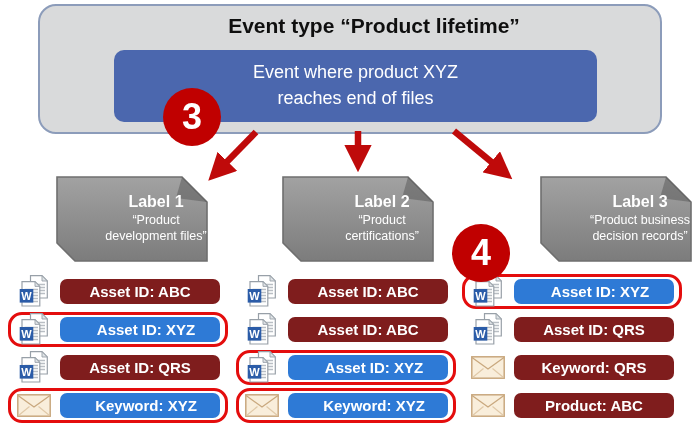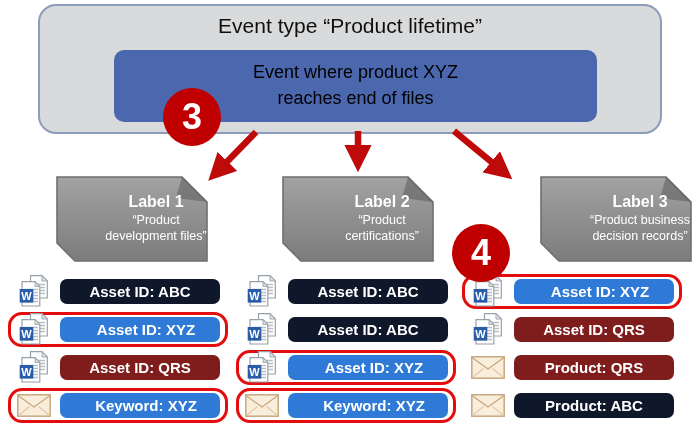--- a/index.html
+++ b/index.html
@@ -3,23 +3,23 @@
 <meta charset="utf-8">
 <style>
   html,body{margin:0;padding:0;background:#fff;}
   .stage{position:relative;width:700px;height:429px;background:#ffffff;overflow:hidden;
          font-family:"Liberation Sans",sans-serif;}
 
   
   .outer-box{position:absolute;left:38px;top:4px;width:620px;height:126px;
              background:#d9dadb;border:2px solid #8c9cba;border-radius:18px;}
   .main-title{position:absolute;left:38px;top:14px;width:624px;text-align:center;
-              font-size:21px;font-weight:normal;color:#0f0f0f;z-index:2;}
+              font-size:21px;font-weight:bold;color:#0f0f0f;z-index:2;padding-left:24px;}
   .event-box{position:absolute;left:114px;top:50px;width:483px;height:72px;
-             background:#4b67ae;border-radius:10px;color:#000000;z-index:2;
+             background:#4b67ae;border-radius:10px;color:#ffffff;z-index:2;
              display:flex;flex-direction:column;align-items:center;justify-content:center;
              font-size:18px;line-height:1.42;}
 
   
   .badge{position:absolute;width:58px;height:58px;border-radius:50%;background:#c00000;
          color:#ffffff;font-weight:bold;font-size:36px;display:flex;align-items:center;
          justify-content:center;z-index:7;}
   #badge3{left:163px;top:88px;}
   #badge4{left:452px;top:224px;}
 
@@ -37,21 +37,21 @@
   #label3 .label-sub{width:132px;}
 
   
   .row{position:absolute;display:flex;align-items:center;width:220px;height:35px;
        box-sizing:border-box;border:3px solid transparent;border-radius:14px;
        padding:0 5px;z-index:5;}
   .row.hl{border-color:#e40d0d;}
   .icon-cell{width:36px;display:flex;justify-content:center;align-items:center;}
   .pill{flex:1;height:25px;margin-left:8px;border-radius:7px;color:#ffffff;
         font-size:15px;font-weight:bold;display:flex;align-items:center;justify-content:center;}
-  .pill-teal{background:#0f172a;}
+  .pill-teal{background:#7f1d1d;}
   .pill-blue{background:#2e7ad6;padding-left:12px;}
   .pill-black{background:#7f1d1d;}
 </style>
 </head>
 <body>
 
 <div class="stage">
 
   <div class="outer-box"></div>
   <div class="main-title">Event type “Product lifetime”</div>
@@ -267,21 +267,21 @@
         <div class="pill pill-black">Asset ID: QRS</div>
       </div>
       <div class="row" style="left: 462px; top: 350px;">
         <span class="icon-cell">
           <svg width="34" height="23" viewBox="0 0 34 23">
             <rect x="0.8" y="0.8" width="32.4" height="21.4" fill="#f9eedb" stroke="#c9a87e" stroke-width="1.5"></rect>
             <path d="M1,1.5 L17,13 L33,1.5" fill="none" stroke="#c9a87e" stroke-width="1.3"></path>
             <path d="M1.5,21.5 L12.5,12.5 M32.5,21.5 L21.5,12.5" fill="none" stroke="#e0c9a8" stroke-width="1.2"></path>
           </svg>
         </span>
-        <div class="pill pill-black">Product: QRS</div>
+        <div class="pill pill-black">Keyword: QRS</div>
       </div>
       <div class="row" style="left: 462px; top: 388px;">
         <span class="icon-cell">
           <svg width="34" height="23" viewBox="0 0 34 23">
             <rect x="0.8" y="0.8" width="32.4" height="21.4" fill="#f9eedb" stroke="#c9a87e" stroke-width="1.5"></rect>
             <path d="M1,1.5 L17,13 L33,1.5" fill="none" stroke="#c9a87e" stroke-width="1.3"></path>
             <path d="M1.5,21.5 L12.5,12.5 M32.5,21.5 L21.5,12.5" fill="none" stroke="#e0c9a8" stroke-width="1.2"></path>
           </svg>
         </span>
         <div class="pill pill-teal">Product: ABC</div>

